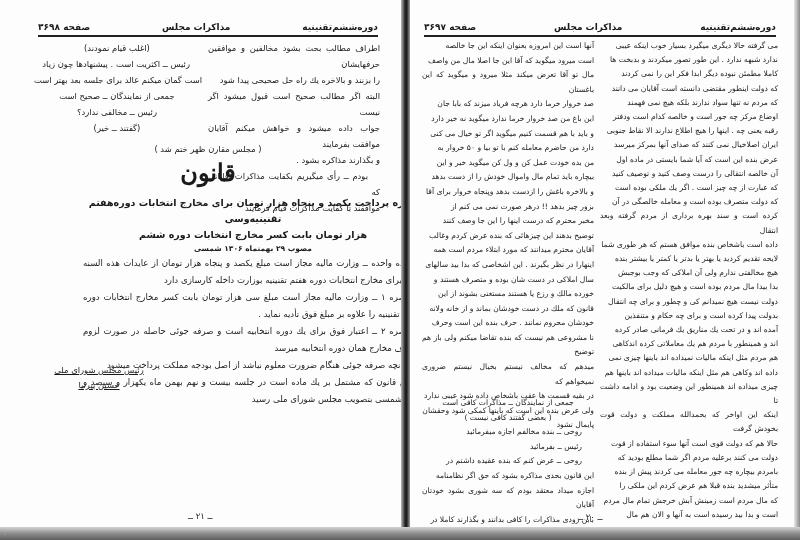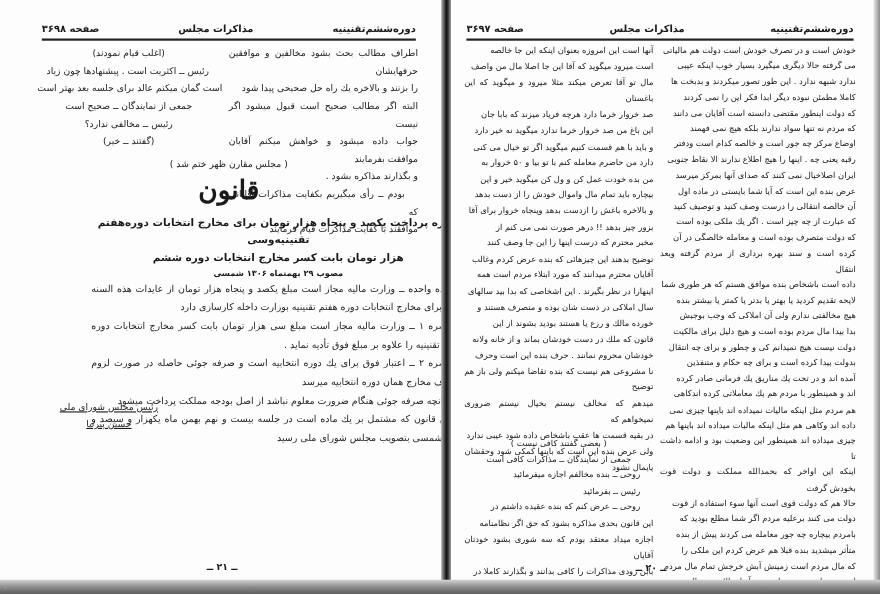--- a/index.html
+++ b/index.html
@@ -49,21 +49,21 @@
     font-family:"DejaVu Serif", serif;
   }
   .law-block { position:absolute; left:38px; width:340px; direction:rtl; font-size:8.6px;margin-left:45px; }
   .law-block .sub { text-align:center; line-height:16px; font-weight:bold; font-size:9.5px; }
   .law-block .approved { text-align:center; font-size:7.5px; line-height:12px;font-weight:bold; }
   .law-block .body { text-align:justify; line-height:17px; }
   .law-block .body p { margin:0; }
   .signature {
     position:absolute; direction:rtl; font-size:8.4px; line-height:15px;text-decoration:underline;
   }
-  .folio { position:absolute; font-size:8.5px; font-weight:bold; letter-spacing:1px; direction:ltr; }
+  .folio { position:absolute; font-size:8.5px; font-weight:normal; letter-spacing:1px; direction:ltr; }
   .speck { position:absolute; width:2px; height:2px; background:#999; border-radius:1px; }
 </style>
 </head>
 <body>
 
 <div class="spread">
 
   <div class="page left">
     <div class="running-head">
       <span>دوره‌ششم‌تقنینیه</span>
@@ -122,21 +122,20 @@
 
   <div class="page right">
     <div class="running-head">
       <span>دوره‌ششم‌تقنینیه</span>
       <span>مذاکرات مجلس</span>
       <span>صفحه ۳۶۹۷</span>
     </div>
     <div class="head-rule"></div>
 
     <div class="col" style="left:190px; top:39px; width:178px; font-size:7.6px; line-height:14.2px;">
-      <p>خودش است و در تصرف خودش است دولت هم مالیاتی</p>
       <p>می گرفته حالا دیگری میگیرد بسیار خوب اینکه عیبی</p>
       <p>ندارد شبهه ندارد . این طور تصور میکردند و بدبخت ها</p>
       <p>کاملا مطمئن نبوده دیگر ابدا فکر این را نمی کردند</p>
       <p>که دولت اینطور مقتضی دانسته است آقایان می دانند</p>
       <p>که مردم نه تنها سواد ندارند بلکه هیچ نمی فهمند</p>
       <p>اوضاع مرکز چه جور است و خالصه کدام است ودفتر</p>
       <p>رقبه یعنی چه . اینها را هیچ اطلاع ندارند الا نقاط جنوبی</p>
       <p>ایران اصلاخیال نمی کنند که صدای آنها بمرکز میرسد</p>
       <p>عرض بنده این است که آیا شما بایستی در ماده اول</p>
       <p>آن خالصه انتقالی را درست وصف کنید و توصیف کنید</p>
@@ -173,33 +172,33 @@
       <p>دارد من حاضرم معامله کنم با تو بیا و ۵۰ خروار به</p>
       <p>من بده خودت عمل کن و ول کن میگوید خیر و این</p>
       <p>بیچاره باید تمام مال واموال خودش را از دست بدهد</p>
       <p>و بالاخره باغش را ازدست بدهد وپنجاه خروار برای آقا</p>
       <p>بزور چیز بدهد !! درهر صورت نمی می کنم از</p>
       <p>مخبر محترم که درست اینها را این جا وصف کنند</p>
       <p>توضیح بدهند این چیزهائی که بنده عرض کردم وغالب</p>
       <p>آقایان محترم میدانند که مورد ابتلاء مردم است همه</p>
       <p>اینهارا در نظر بگیرند . این اشخاصی که بدا بید سالهای</p>
       <p>سال املاکی در دست شان بوده و متصرف هستند و</p>
-      <p>خورده مالك و رزع یا هستند بودید بشوند از این</p>
+      <p>خورده مالك و رزع یا هستند مستغنی بشوند از این</p>
       <p>قانون که ملك در دست خودشان بماند و از خانه ولانه</p>
       <p>خودشان محروم نمانند . حرف بنده این است وحرف</p>
       <p>نا مشروعی هم نیست که بنده تقاضا میکنم ولی باز هم توضیح</p>
       <p>میدهم که مخالف نیستم بخیال نیستم ضروری نمیخواهم که</p>
       <p>در بقیه قسمت ها عقب باشخاص داده شود عیبی ندارد</p>
       <p>ولی عرض بنده این است که باینها کمکی شود وحقشان</p>
       <p>پایمال نشود</p>
     </div>
 
     <div class="col" style="left:12px; top:396px; width:172px; font-size:7.6px; line-height:14.6px;">
+      <p class="center">جمعی از نمایندگان ــ مذاکرات کافی است</p>
       <p class="center">( بعضی گفتند کافی نیست )</p>
-      <p class="center">جمعی از نمایندگان ــ مذاکرات کافی است</p>
       <p class="indent">روحی ــ بنده مخالفم اجازه میفرمائید</p>
       <p class="indent">رئیس ــ بفرمائید</p>
       <p class="indent">روحی ــ عرض کنم که بنده عقیده داشتم در</p>
       <p>این قانون بحدی مذاکره بشود که حق اگر نظامنامه</p>
       <p>اجازه میداد معتقد بودم که سه شوری بشود خودتان آقایان</p>
       <p>بابن زودی مذاکرات را کافی بدانند و بگذارند کاملا در</p>
     </div>
 
     <div class="folio" style="left:168px; top:512px;">ــ ۲۰ ــ</div>
   </div>

